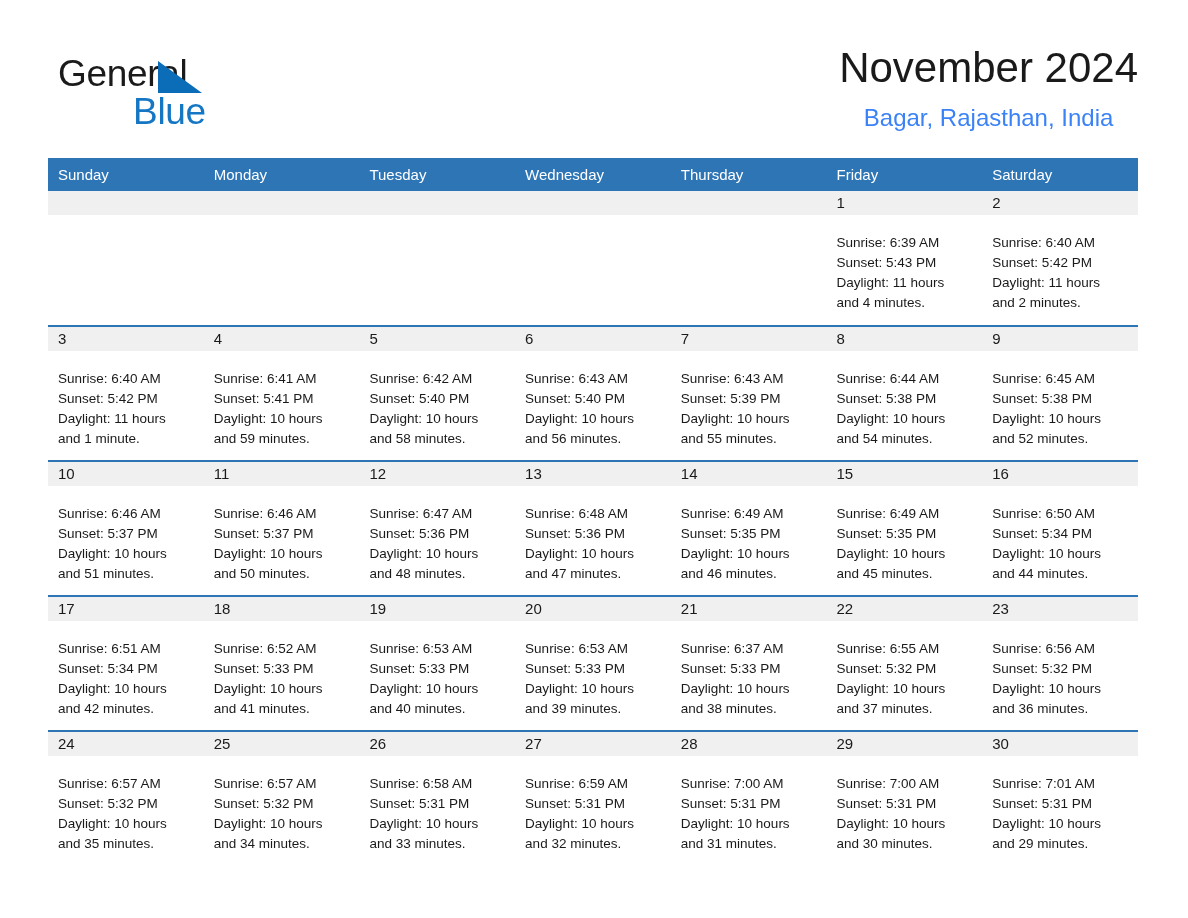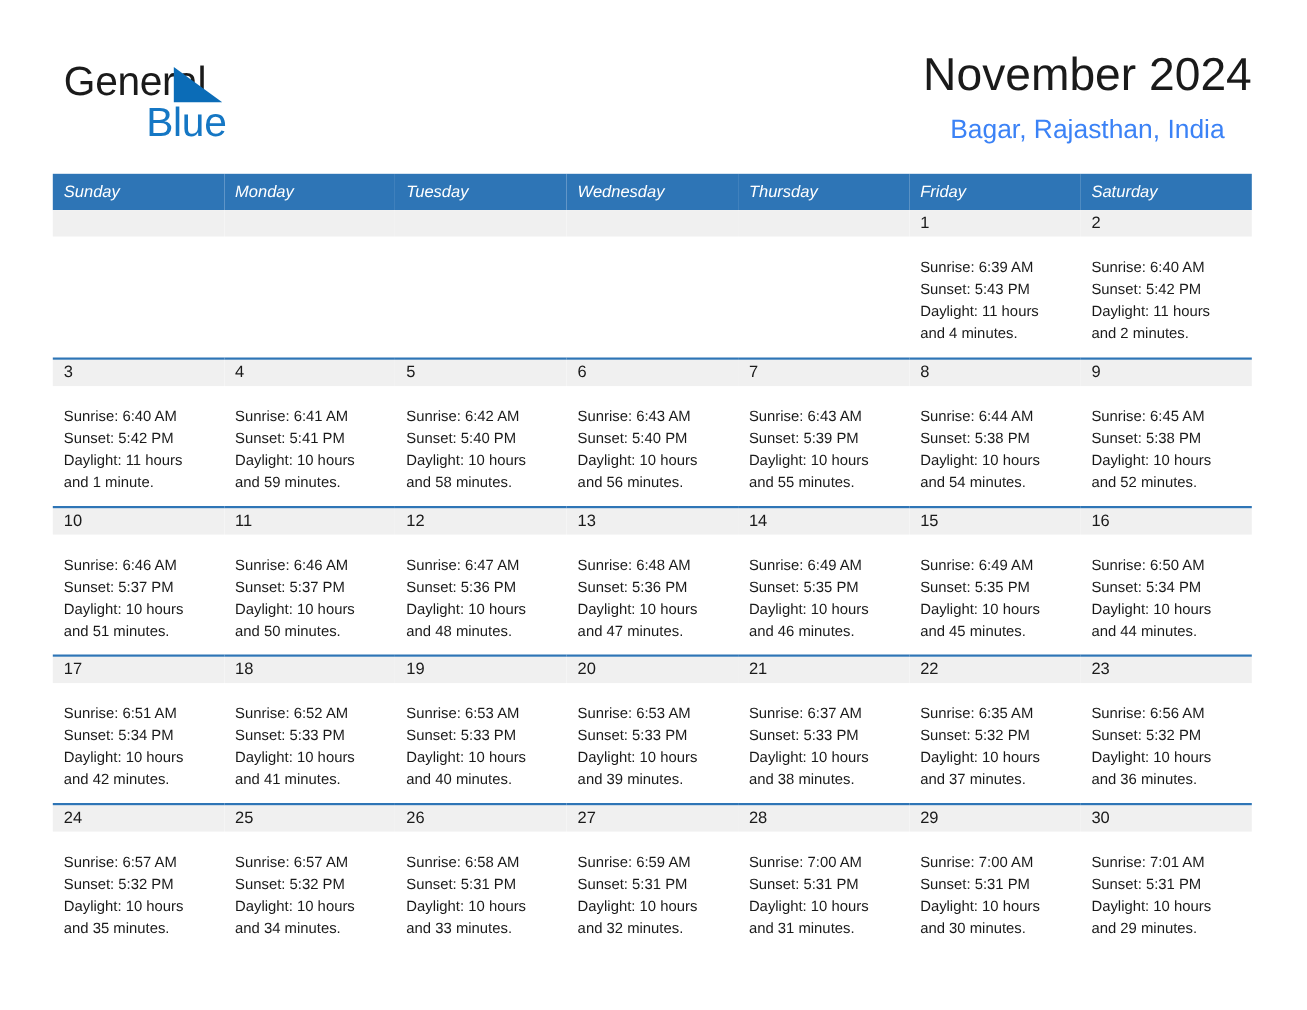--- a/index.html
+++ b/index.html
@@ -98,21 +98,20 @@
 
   .calendar thead th {
     background: #2e75b6;
     color: #ffffff;
     font-size: 15px;
     font-weight: normal;
     text-align: left;
     padding: 6px 0 7px 10px;
     height: 20px;
     vertical-align: middle;
-    font-style: italic;
   }
 
   .calendar tbody tr { height: 135px; }
 
   .calendar td {
     vertical-align: top;
     padding: 0;
     border-top: 2px solid #2e75b6;
     background: #ffffff;
   }
@@ -418,21 +417,21 @@
             <div class="cellbody">
               <div>Sunrise: 6:37 AM</div>
               <div>Sunset: 5:33 PM</div>
               <div>Daylight: 10 hours</div>
               <div>and 38 minutes.</div>
             </div>
           </td>
           <td>
             <div class="daynum">22</div>
             <div class="cellbody">
-              <div>Sunrise: 6:35 AM</div>
+              <div>Sunrise: 6:55 AM</div>
               <div>Sunset: 5:32 PM</div>
               <div>Daylight: 10 hours</div>
               <div>and 37 minutes.</div>
             </div>
           </td>
           <td>
             <div class="daynum">23</div>
             <div class="cellbody">
               <div>Sunrise: 6:56 AM</div>
               <div>Sunset: 5:32 PM</div>

